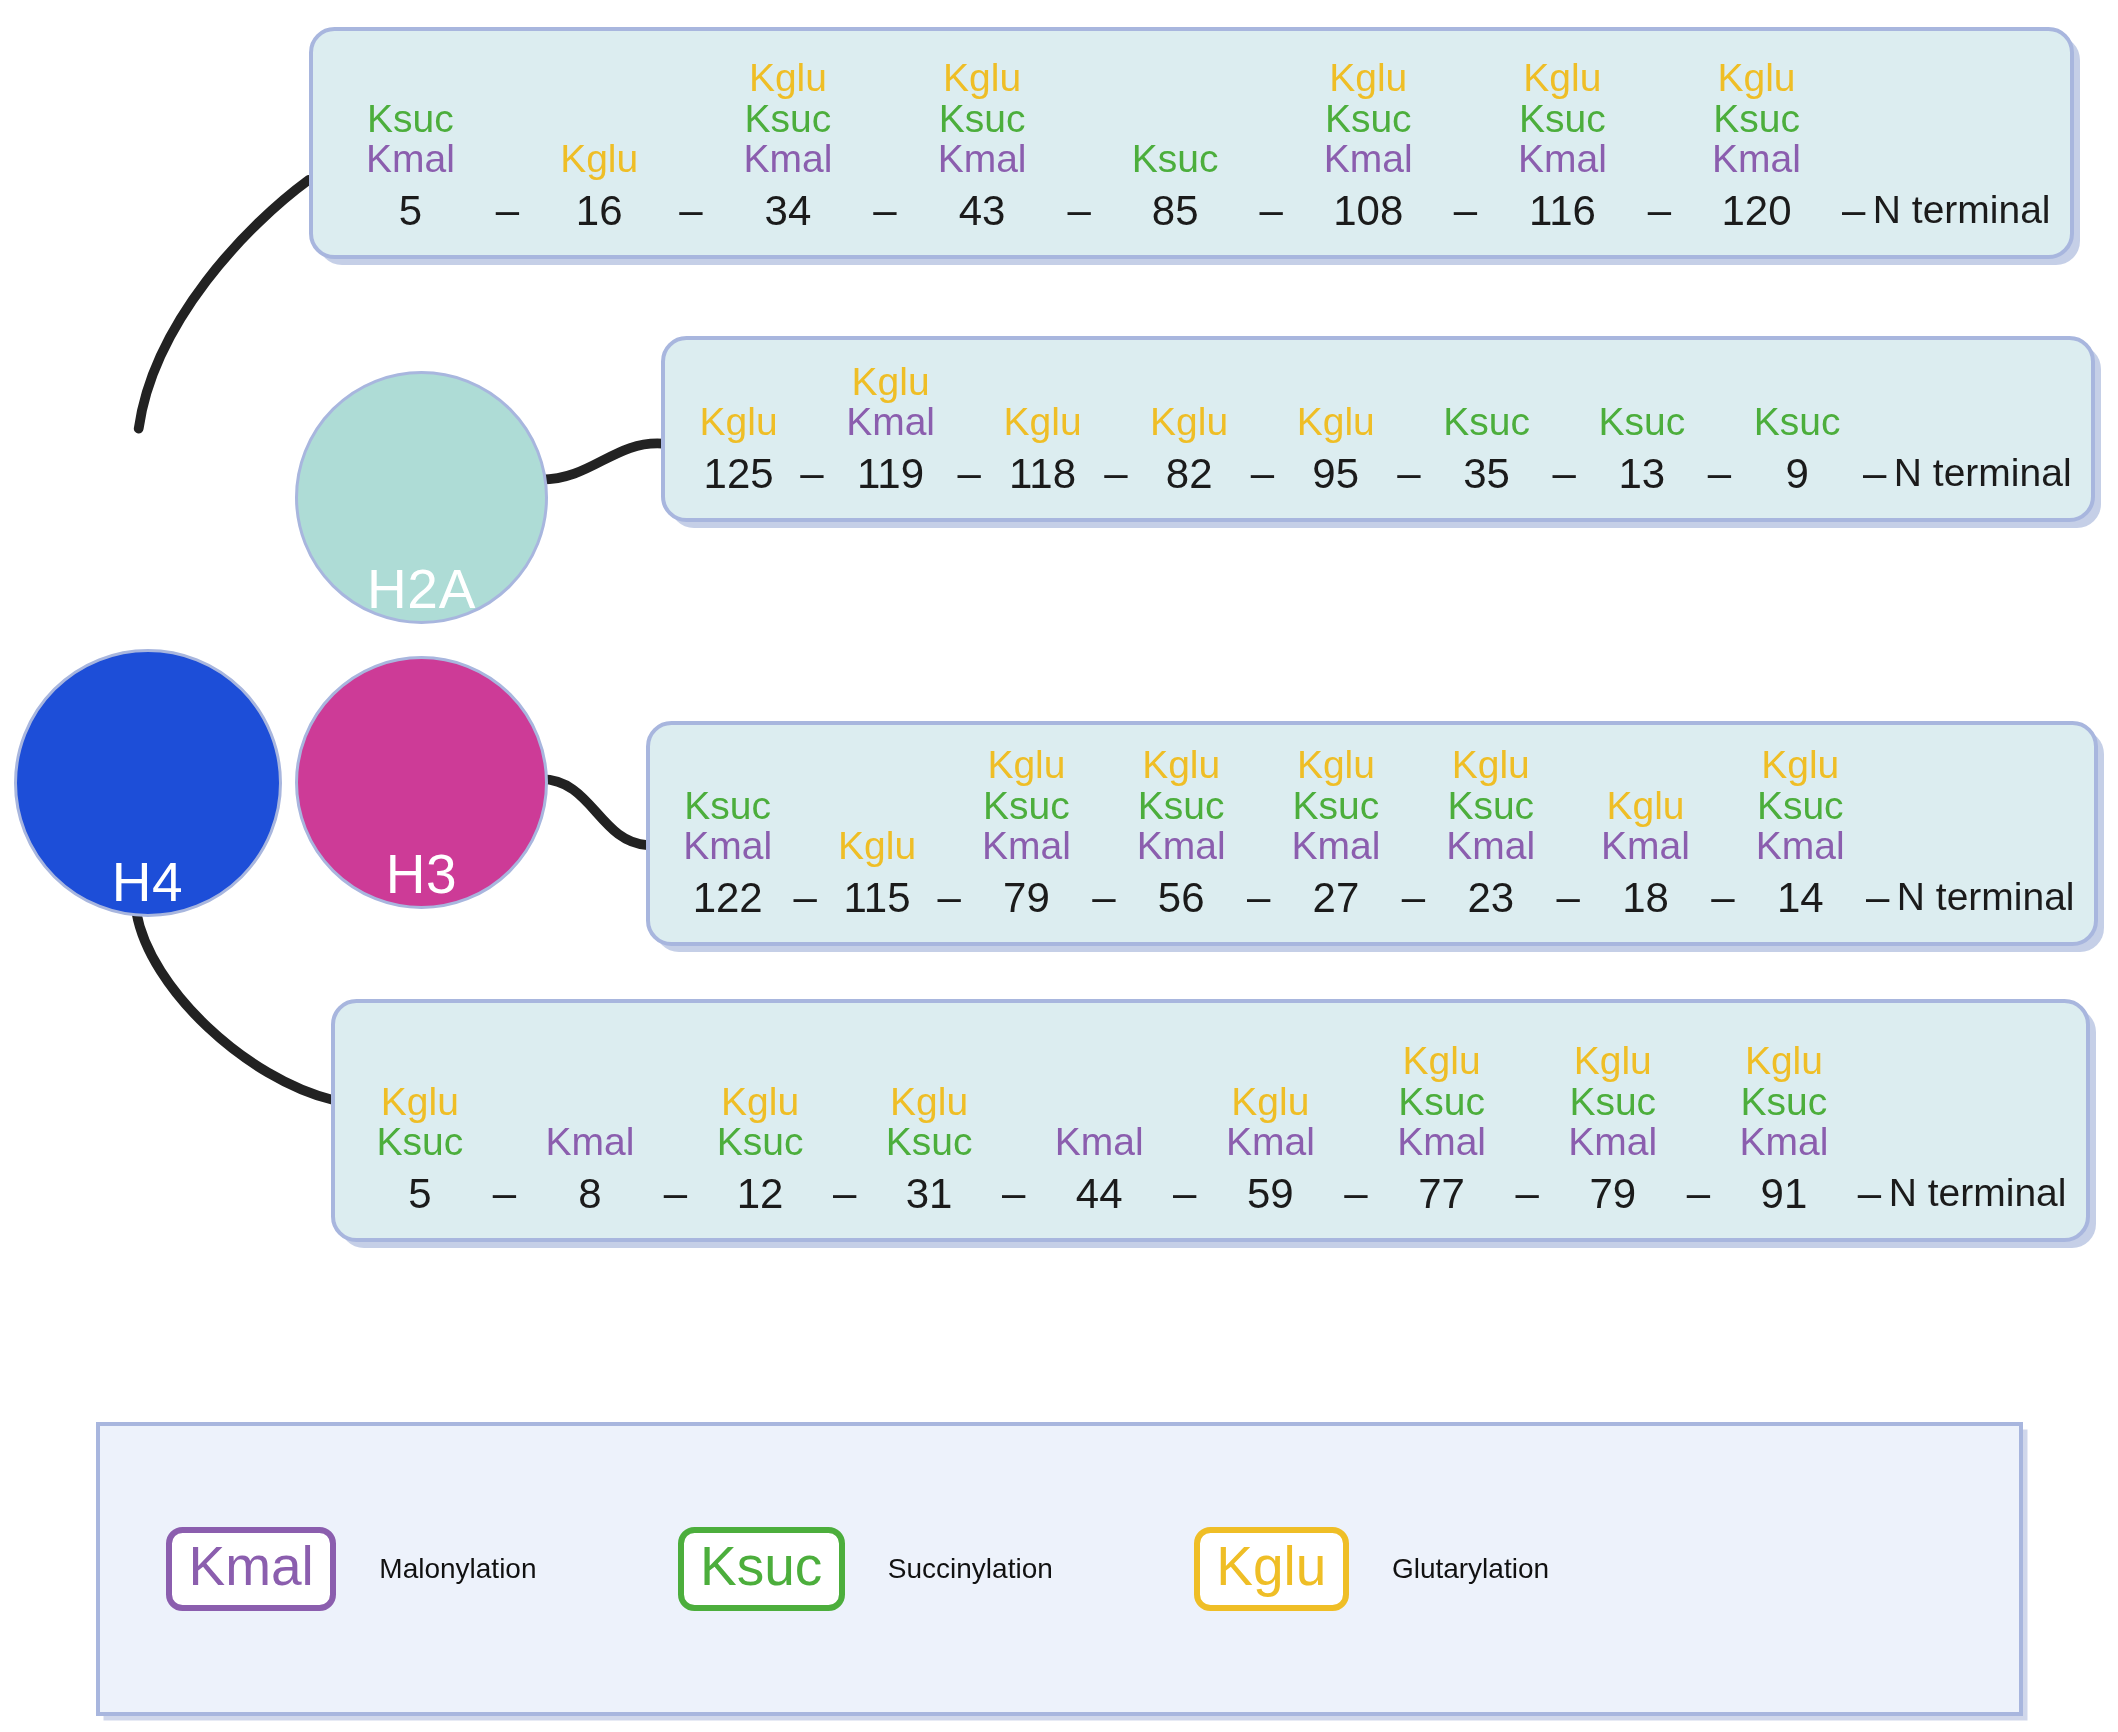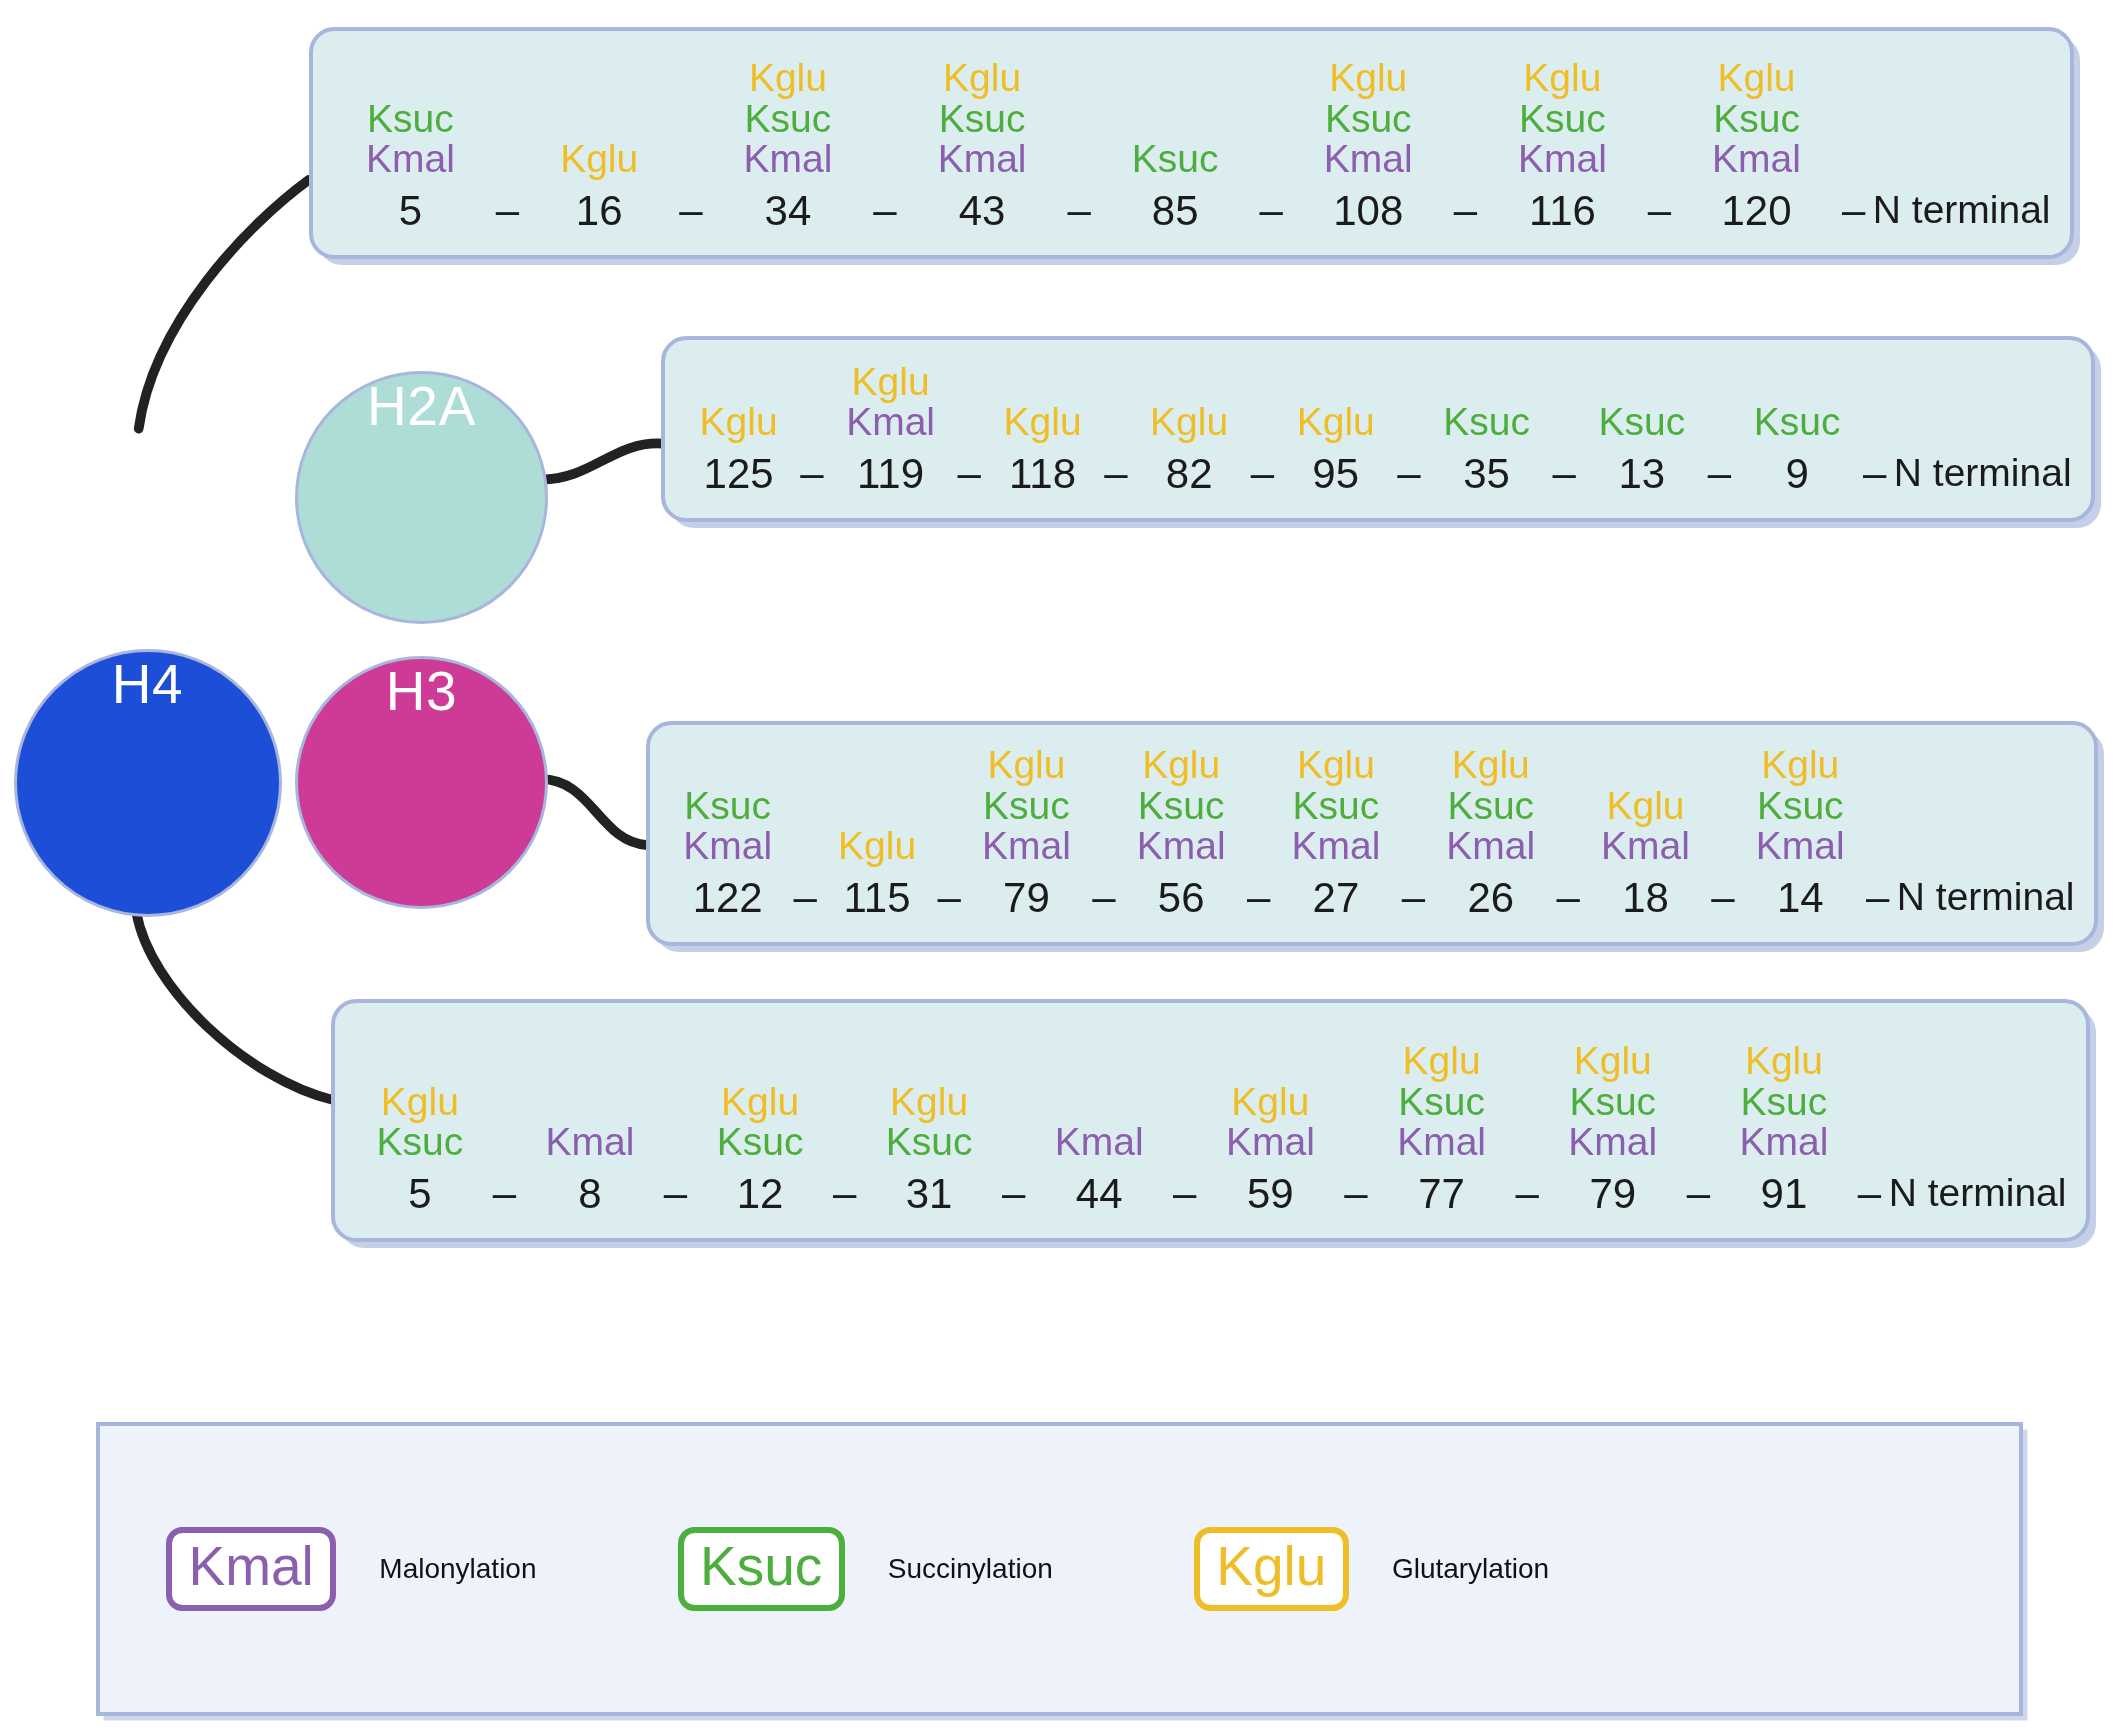--- a/index.html
+++ b/index.html
@@ -10,21 +10,21 @@
   }
   #stage{position:absolute;left:0;top:0;width:2119px;height:1733px;}
 
   
   #links{position:absolute;left:0;top:0;width:2119px;height:1733px;pointer-events:none;}
 
   
   .histone{
     position:absolute;border-radius:50%;
     border:3.7px solid #A8B6DE;
-    display:flex;align-items:flex-start;justify-content:center;
+    display:flex;align-items:flex-end;justify-content:center;
     box-sizing:border-box;
     color:#ffffff;font-size:55px;letter-spacing:0.7px;
     font-family:"Liberation Sans",sans-serif;
   }
   #h2b{left:13.5px;top:426px;width:268px;height:268px;background:#96A7D3;}
   #h2a{left:295px;top:371px;width:253px;height:253px;background:#AEDCD6;}
   #h4 {left:13.5px;top:649px;width:268px;height:268px;background:#1d4ed8;}
   #h3 {left:295px;top:656px;width:253px;height:253px;background:#CD3B97;}
 
   
@@ -275,21 +275,21 @@
           </div>
           <span class="pos">27</span>
         </div>
         <span class="dash" style="flex: 0 1 auto; margin: 0px 7.5px;">–</span>
         <div class="col" style="flex: 1 1 auto;">
           <div class="marks">
             <span class="mark kglu">Kglu</span>
             <span class="mark ksuc">Ksuc</span>
             <span class="mark kmal">Kmal</span>
           </div>
-          <span class="pos">26</span>
+          <span class="pos">23</span>
         </div>
         <span class="dash" style="flex: 0 1 auto; margin: 0px 7.5px;">–</span>
         <div class="col" style="flex: 1 1 auto;">
           <div class="marks">
             <span class="mark kglu">Kglu</span>
             <span class="mark kmal">Kmal</span>
           </div>
           <span class="pos">18</span>
         </div>
         <span class="dash" style="flex: 0 1 auto; margin: 0px 7.5px;">–</span>

